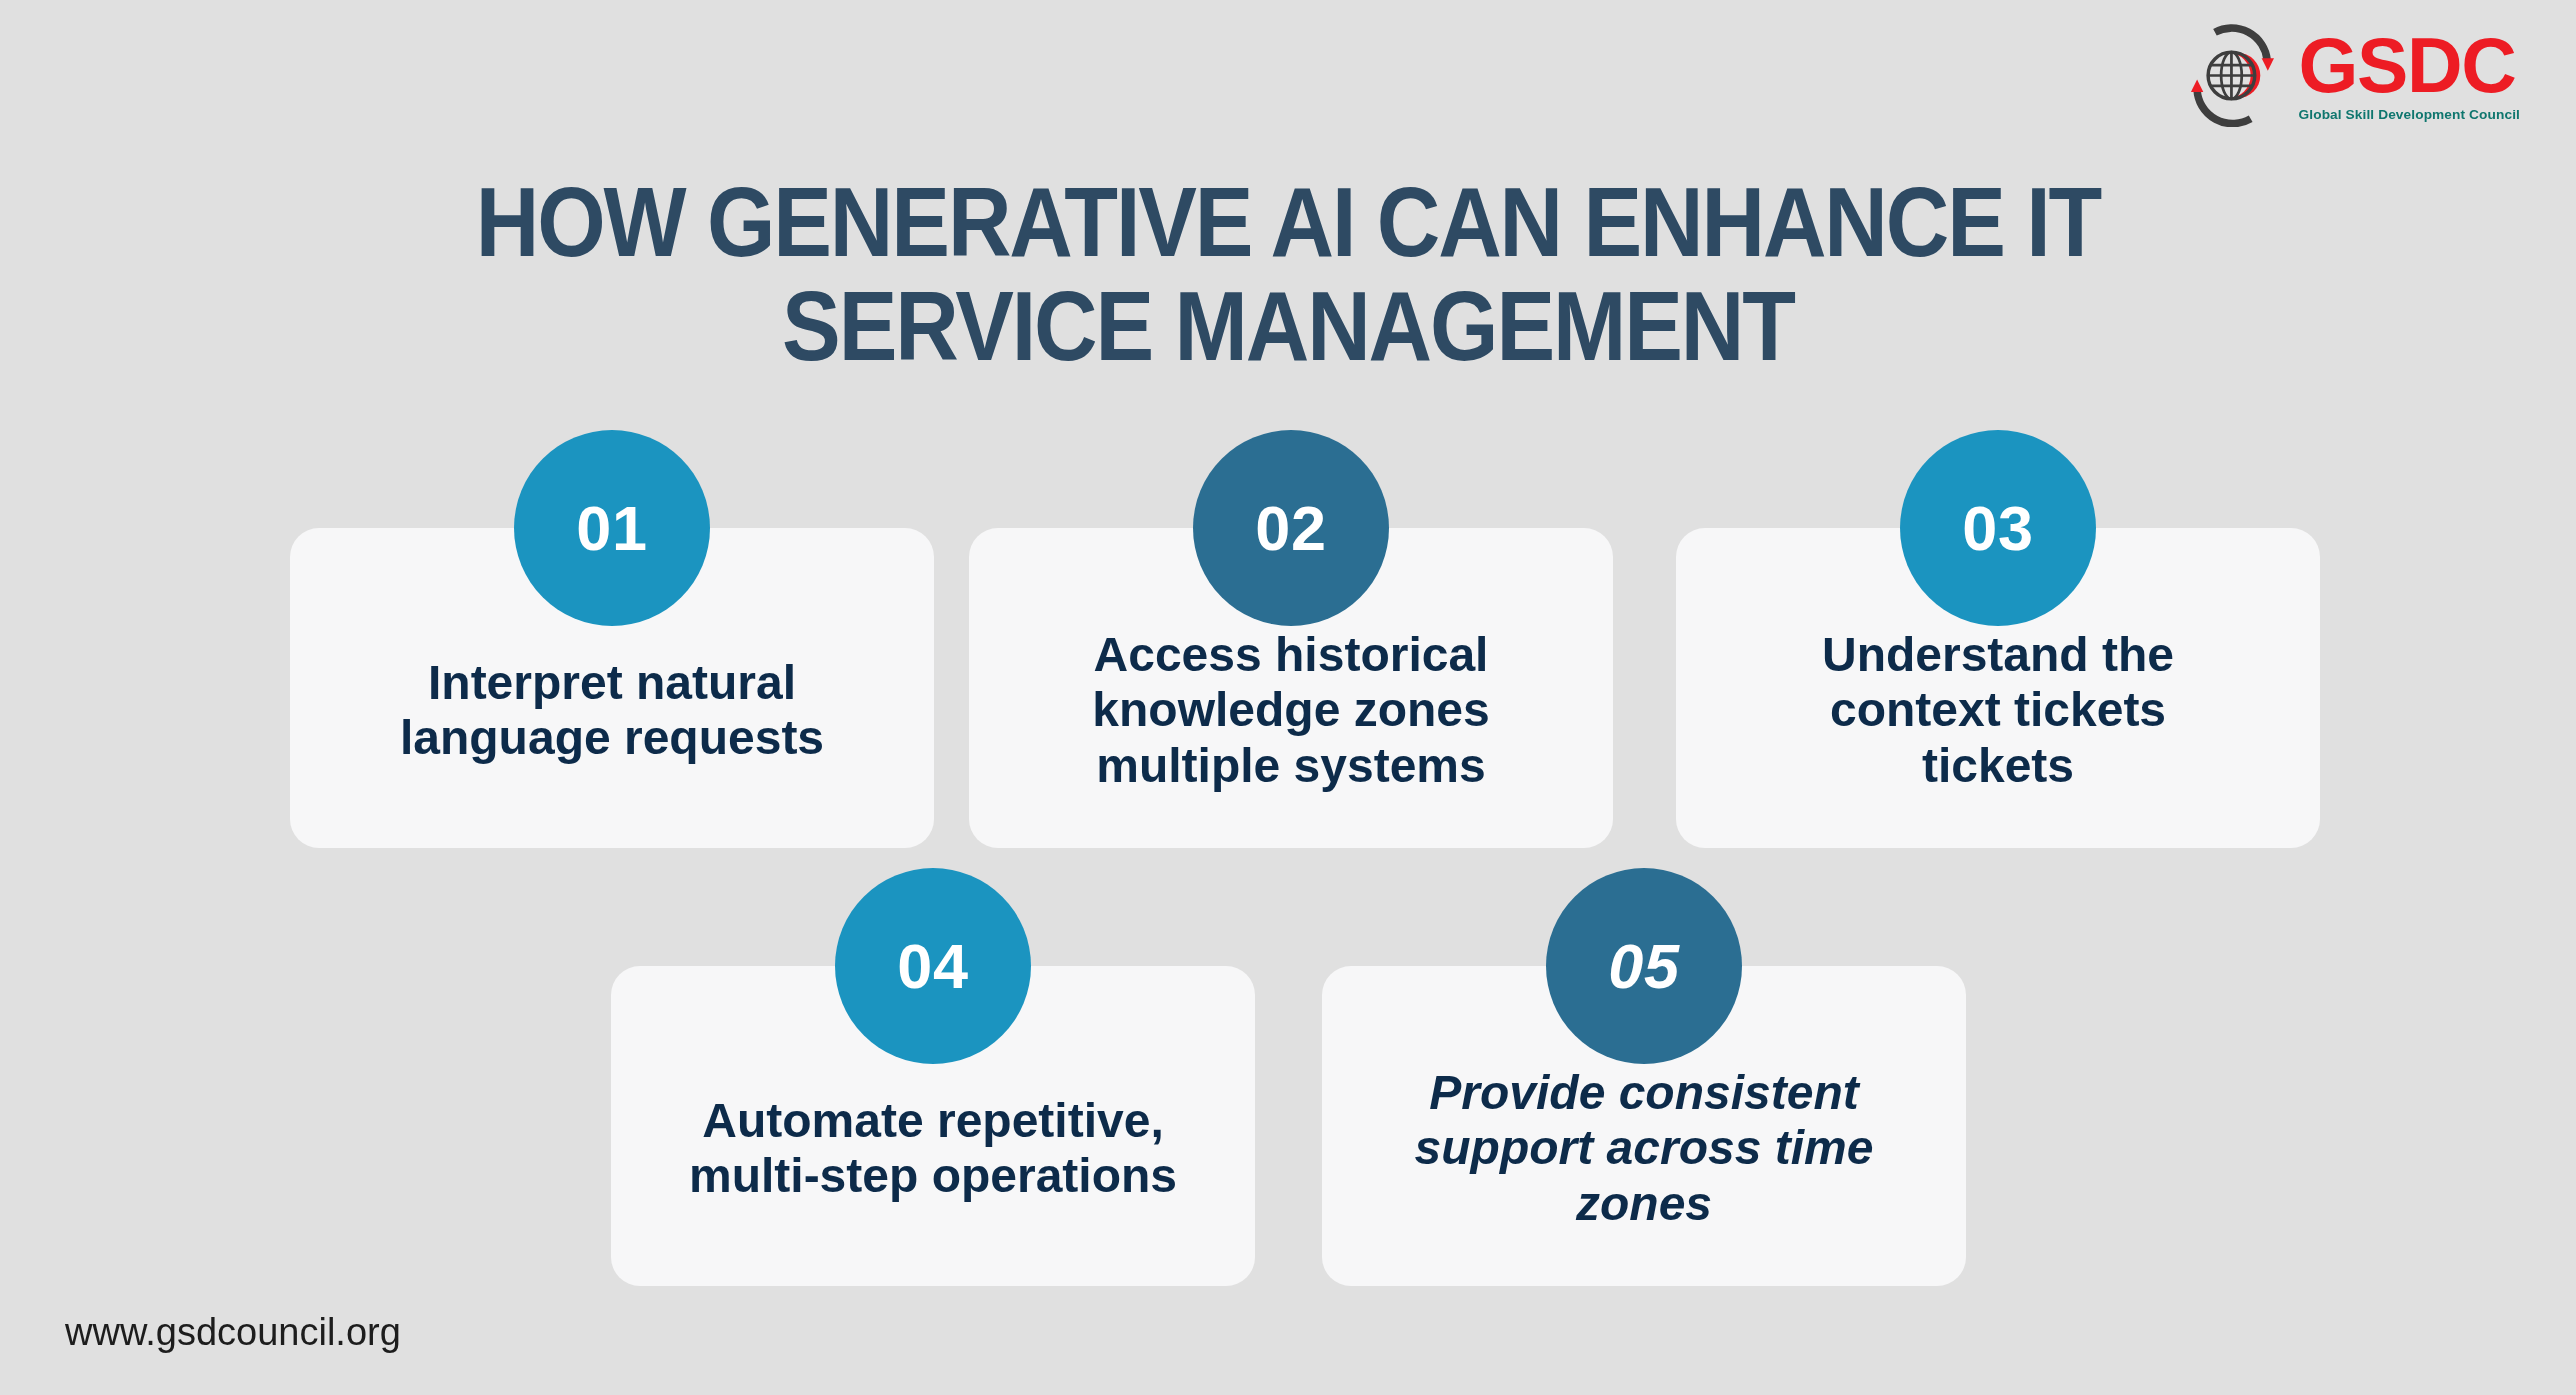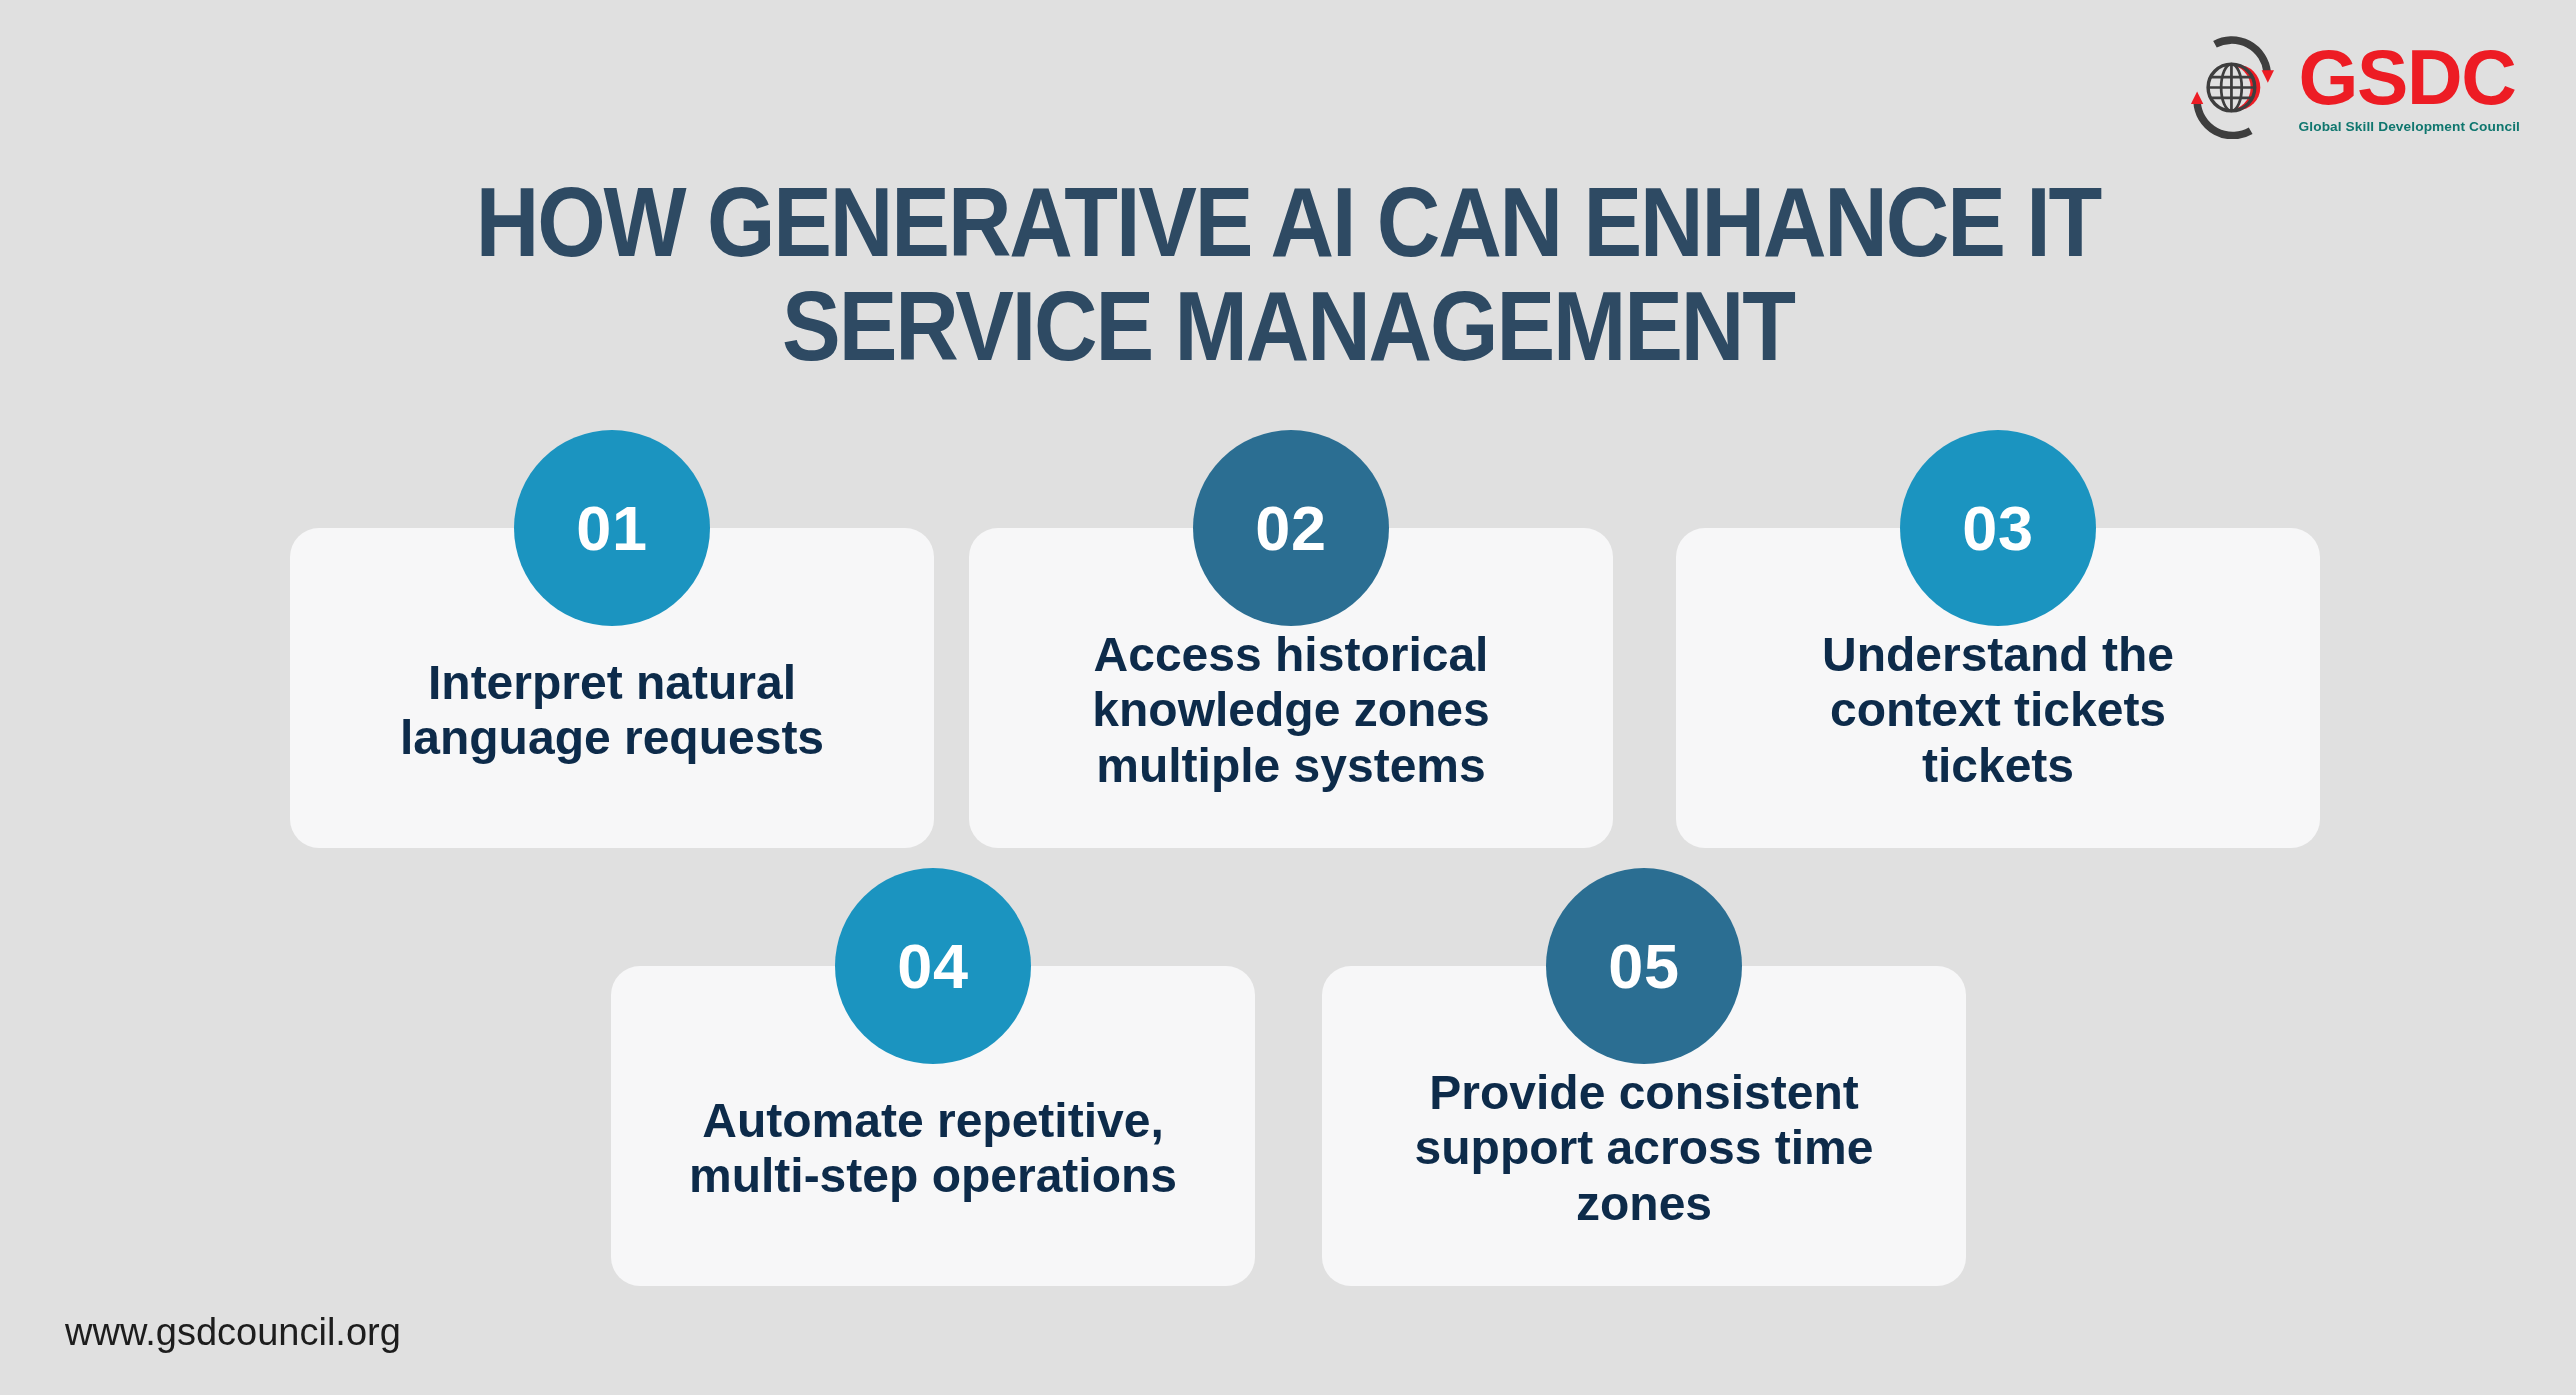--- a/index.html
+++ b/index.html
@@ -7,21 +7,21 @@
   body {
     position: relative;
     background: #e0e0e0;
     font-family: "Liberation Sans", "DejaVu Sans", sans-serif;
     overflow: hidden;
   }
 
   
   .logo {
     position: absolute;
-    top: 36px;
+    top: 24px;
     right: 56px;
     display: flex;
     align-items: center;
     gap: 14px;
   }
   .logo svg { display: block; }
   .logo-text { display: flex; flex-direction: column; align-items: flex-start; }
   .brand {
     font-size: 77px;
     font-weight: 700;
@@ -62,21 +62,21 @@
     position: absolute;
     width: 644px;
     height: 320px;
     background: #f7f7f8;
     border-radius: 29px;
   }
   .card-1 { left: 256px;  top: 528px; margin-left: 34px; }
   .card-2 { left: 969px; top: 528px; }
   .card-3 { left: 1676px; top: 528px; }
   .card-4 { left: 611px;  top: 966px; }
-  .card-5 { left: 1322px; top: 966px; }
+  .card-5 { left: 1322px; top: 966px; font-style: italic; }
 
   .num-circle {
     position: absolute;
     top: -98px;
     left: 50%;
     transform: translateX(-50%);
     width: 196px;
     height: 196px;
     border-radius: 50%;
     display: flex;

